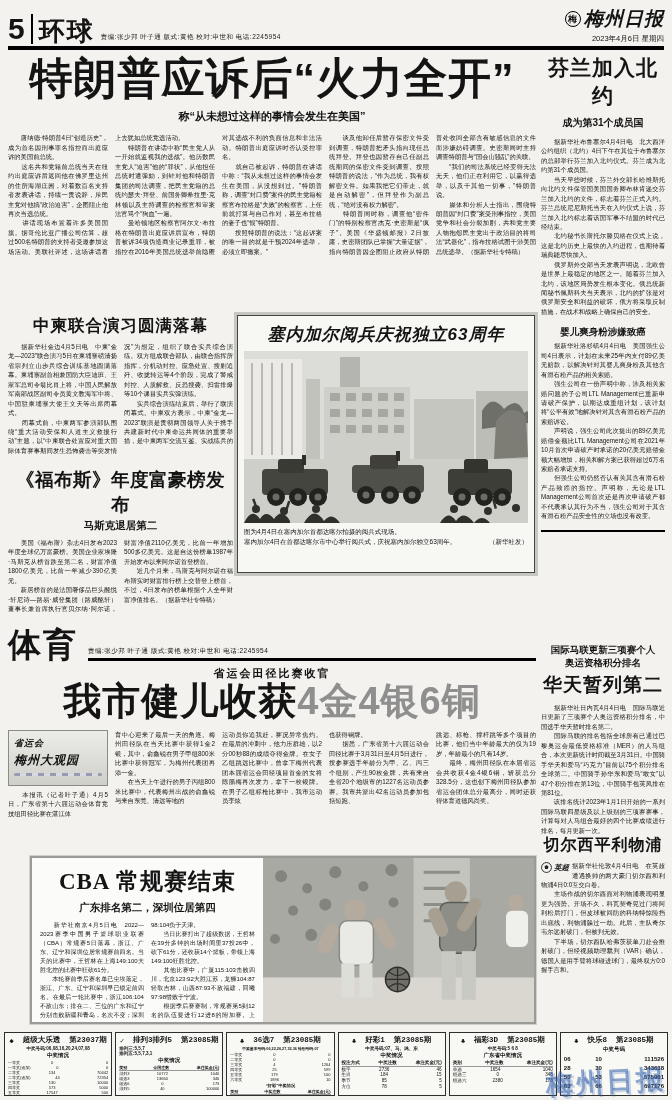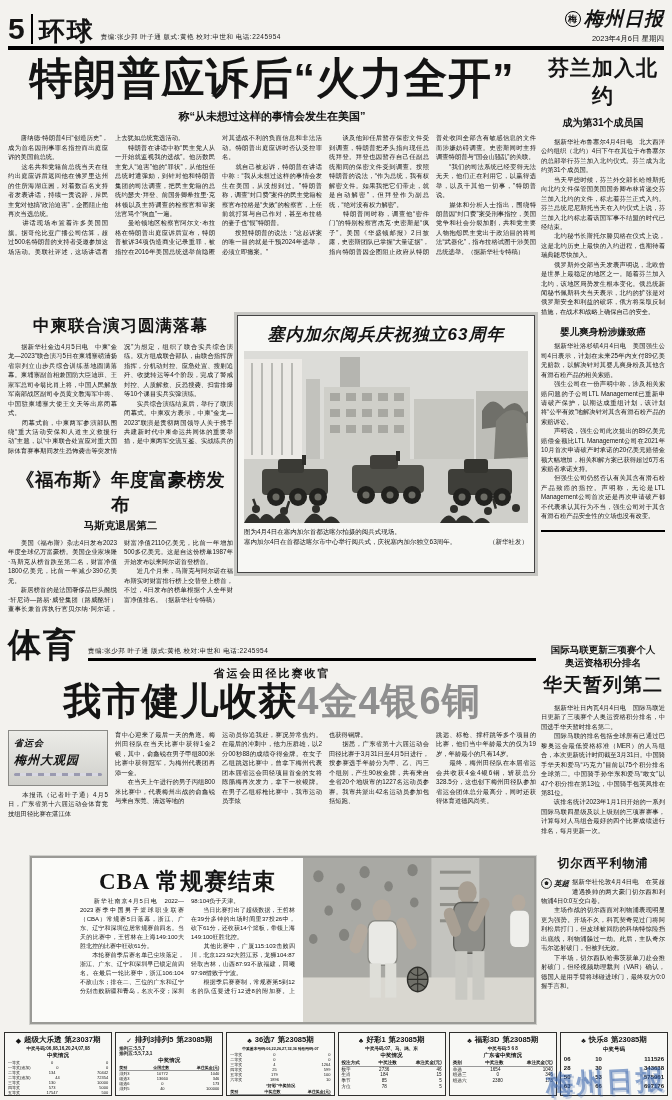--- a/index.html
+++ b/index.html
@@ -57,30 +57,30 @@
   .sygbody{position:absolute;left:8px;top:730px;width:528px;height:124px;display:flex;gap:7px;overflow:hidden;}
   .sygcol{flex:1;overflow:hidden;}
   .logobox{width:100%;height:56px;border:1px solid #8a8a86;background:linear-gradient(#ecece8,#cfcfca);
            box-sizing:border-box;padding:6px 5px 4px;margin-bottom:4px;}
   .lb1{font-size:9px;font-weight:900;font-style:italic;letter-spacing:1px;}
   .lb2{font-size:12px;font-weight:900;font-style:italic;letter-spacing:1px;margin-top:2px;}
   .lbwave{height:3px;margin-top:4px;background:repeating-linear-gradient(90deg,#9a9ab0 0 6px,#d8d8e2 6px 12px);border-radius:2px;}
   
   .cbabox{position:absolute;left:30px;top:856px;width:506px;height:168px;border:2px solid #9a9a96;outline:1px solid #cfcfcb;
           background:#fbfbf9;box-sizing:border-box;display:flex;}
-  .cba-left{width:46%;padding:8px 8px 8px;box-sizing:border-box;margin-left:40px;}
+  .cba-left{width:46%;padding:8px 8px 8px;box-sizing:border-box;}
   .cba-h{font-size:23px;font-weight:900;text-align:center;letter-spacing:1px;}
   .cba-s{font-size:10.5px;text-align:center;font-weight:600;margin:4px 0 6px;}
   .cba-b{column-count:2;column-gap:7px;height:104px;overflow:hidden;}
   .cba-right{flex:1;overflow:hidden;}
   .cba-right svg{display:block;}
   
   .lotto{position:absolute;left:4px;top:1032px;width:664px;height:64px;display:flex;gap:3px;}
   .lbox{flex:1;border:1.5px solid #2e2e2c;background:#f8f8f5;padding:2px 3px;box-sizing:border-box;overflow:hidden;}
-  .ltitle{display:flex;align-items:center;justify-content:center;gap:3px;font-size:7.5px;font-weight:900;white-space:nowrap;}
+  .ltitle{display:flex;align-items:flex-end;justify-content:center;gap:9px;font-size:7.5px;font-weight:900;white-space:nowrap;font-family:Liberation Mono, monospace;}
   .licon{font-size:7px;line-height:1;}
   .lnums{font-size:4.6px;text-align:center;font-weight:700;margin-top:1px;white-space:pre-line;}
   .lhead{font-size:5.5px;font-weight:900;text-align:center;margin-top:1px;}
   .ltab{font-size:4px;line-height:1.25;margin-top:1px;}
   .lr{display:flex;justify-content:space-between;}
   .lr span{white-space:nowrap;}
   .lr span:nth-child(2){text-align:center;flex:1;}
   .lr span:nth-child(3){text-align:right;min-width:24px;}
   .lheads{font-weight:700;border-bottom:.5px solid #999;}
   .kl8 .lr{justify-content:space-around;font-size:6px;font-weight:700;margin-top:3px;}
@@ -271,38 +271,39 @@
 　　最终，梅州田径队在本届省运会共收获4金4银6铜，斩获总分328.5分，这也创下梅州田径队参加省运会团体总分最高分，同时还获得体育道德风尚奖。</div>
   </div>
 
   <aside class="rail2">
     <div class="kicker-sm" style="margin-top:0">国际马联更新三项赛个人
 奥运资格积分排名</div>
     <div class="rh-big" style="font-size:19px">华天暂列第二</div>
     <div class="jbody" style="margin-top:5px">　　据新华社日内瓦4月4日电　国际马联近日更新了三项赛个人奥运资格积分排名，中国选手华天暂时排名第二。
 　　国际马联的排名包括全球所有已通过巴黎奥运会最低资格标准（MER）的人马组合，本次更新统计时间截至3月31日。中国骑手华天和爱马“巧克力”目前以75个积分排名全球第二。中国骑手孙华东和爱马“敢女”以47个积分排在第13位，中国骑手包英凤排在第81位。
 　　该排名统计2023年1月1日开始的一系列国际马联四星级及以上级别的三项赛赛事，计算每对人马组合最好的四个比赛成绩进行排名，每月更新一次。</div>
-    <div class="rh-big" style="font-size:12px;margin-top:20px">切尔西平利物浦</div>
+    <div class="rh-big" style="font-size:16px;margin-top:0">切尔西平利物浦</div>
     <div style="margin-top:5px">
       <span style="float:left;display:inline-flex;align-items:center;gap:2px;margin:1px 3px 1px 0">
         <svg width="11" height="11" viewBox="0 0 12 12">
           <circle cx="6" cy="6" r="5.4" fill="#f2f2ef" stroke="#222" stroke-width="1"></circle>
           <polygon points="6,3.4 8.2,5 7.4,7.6 4.6,7.6 3.8,5" fill="#222"></polygon>
         </svg>
         <b style="font-size:7.5px;font-style:italic">英超</b>
       </span>
       <div class="jbody">据新华社伦敦4月4日电　在英超遭遇换帅的两大豪门切尔西和利物浦4日0:0互交白卷。
 　　主场作战的切尔西面对利物浦表现明显更为强势。开场不久，科瓦契奇晃过门将阿利松后打门，但皮球被回防的科纳特惊险挡出底线，利物浦躲过一劫。此后，主队奇尔韦尔远射破门，但被判无效。
 　　下半场，切尔西队哈弗茨获单刀赴会推射破门，但经视频助理裁判（VAR）确认，德国人是用手臂将球碰进球门，最终双方0:0握手言和。</div>
     </div>
   </aside>
 
   <section class="cbabox">
     <div class="cba-left">
       <div class="cba-h serif">CBA 常规赛结束</div>
+      <div class="cba-s">广东排名第二，深圳位居第四</div>
       <div class="cba-b jbody" style="font-size:6px">　　新华社南京4月5日电　2022—2023赛季中国男子篮球职业联赛（CBA）常规赛5日落幕，浙江、广东、辽宁和深圳位居常规赛前四名。当天的比赛中，王哲林在上海149:100大胜北控的比赛中狂砍61分。
 　　本轮赛前季后赛名单已尘埃落定，浙江、广东、辽宁和深圳早已锁定前四名。在最后一轮比赛中，浙江106:104不敌山东；排在二、三位的广东和辽宁分别击败新疆和青岛，名次不变；深圳98:104负于天津。
 　　当日比赛打出了超级数据，王哲林在39分多钟的出场时间里37投26中，砍下61分，还收获14个篮板，带领上海149:100狂胜北控。
 　　其他比赛中，广厦115:103击败四川，北京123:92大胜江苏，龙狮104:87轻取吉林，山西87:93不敌福建，同曦97:98惜败于宁波。
 　　根据季后赛赛制，常规赛第5到12名的队伍要进行12进8的附加赛。上海、北京、广厦、山东、龙狮、山西、吉林和江苏分列5到12位，附加赛为三场两胜制，将于本月9日至15日进行。
 　　图为深圳马可波罗队球员贺希宁（左）在对阵天津的比赛中运球突破。　（新华社发）</div>
     </div>
     <div class="cba-right">
       <svg width="100%" height="100%" viewBox="0 0 270 162" preserveAspectRatio="none">
         <rect width="270" height="162" fill="#a9a9a4"></rect>

